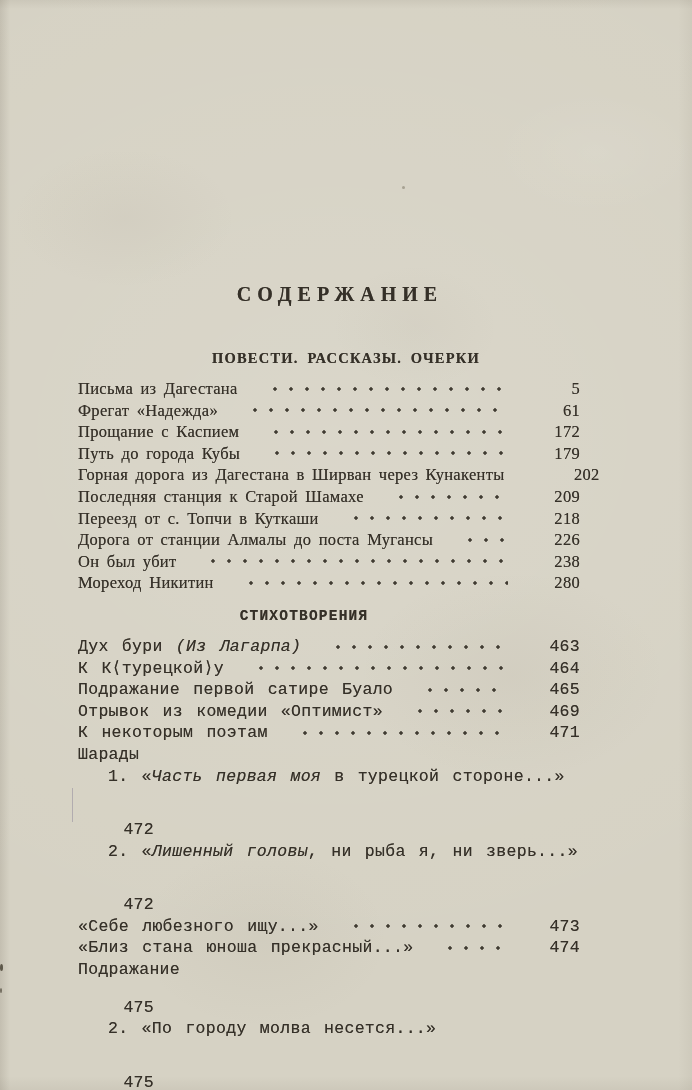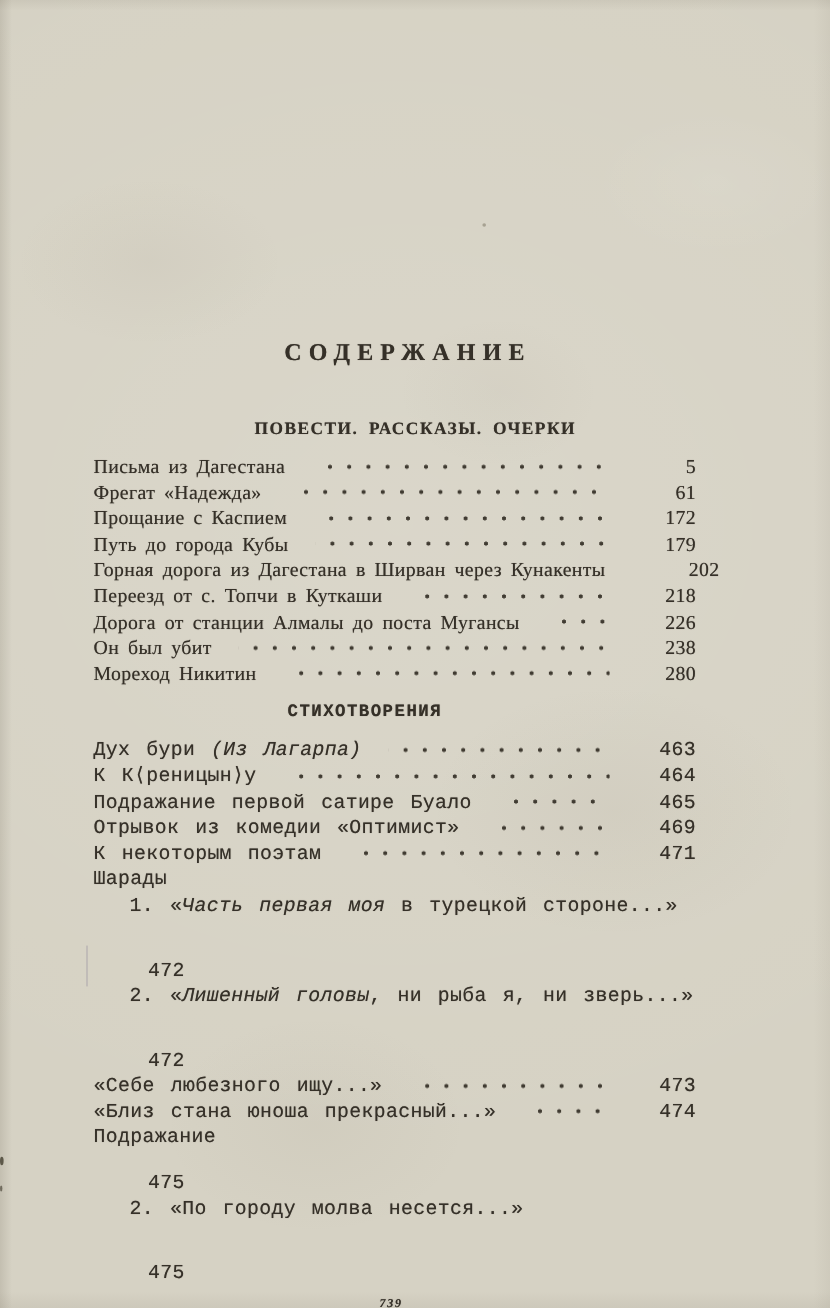--- a/index.html
+++ b/index.html
@@ -152,20 +152,25 @@
     <span class="dots"></span>
     <span class="pagenum">179</span>
   </div>
 
   <div class="toc-row">
     <span class="title"><span>Горная дорога из Дагестана в Ширван через Кунакенты</span></span>
     <span class="dots"></span>
     <span class="pagenum">202</span>
   </div>
 
+  <div class="toc-row">
+    <span class="title"><span>Последняя станция к Старой Шамахе</span></span>
+    <span class="dots"></span>
+    <span class="pagenum">209</span>
+  </div>
 
   <div class="toc-row">
     <span class="title"><span>Переезд от с. Топчи в Куткаши</span></span>
     <span class="dots"></span>
     <span class="pagenum">218</span>
   </div>
 
   <div class="toc-row">
     <span class="title"><span>Дорога от станции Алмалы до поста Мугансы</span></span>
     <span class="dots"></span>
@@ -190,21 +195,21 @@
   <section class="toc-section sec-1">
     <h2 class="section-heading">СТИХОТВОРЕНИЯ</h2>
     <div class="rows">
   <div class="toc-row">
     <span class="title"><span>Дух бури </span><span class="it">(Из Лагарпа)</span></span>
     <span class="dots"></span>
     <span class="pagenum">463</span>
   </div>
 
   <div class="toc-row">
-    <span class="title"><span>К К⟨реницын⟩у</span></span>
+    <span class="title"><span>К К⟨турецкой⟩у</span></span>
     <span class="dots"></span>
     <span class="pagenum">464</span>
   </div>
 
   <div class="toc-row">
     <span class="title"><span>Подражание первой сатире Буало</span></span>
     <span class="dots"></span>
     <span class="pagenum">465</span>
   </div>
 

